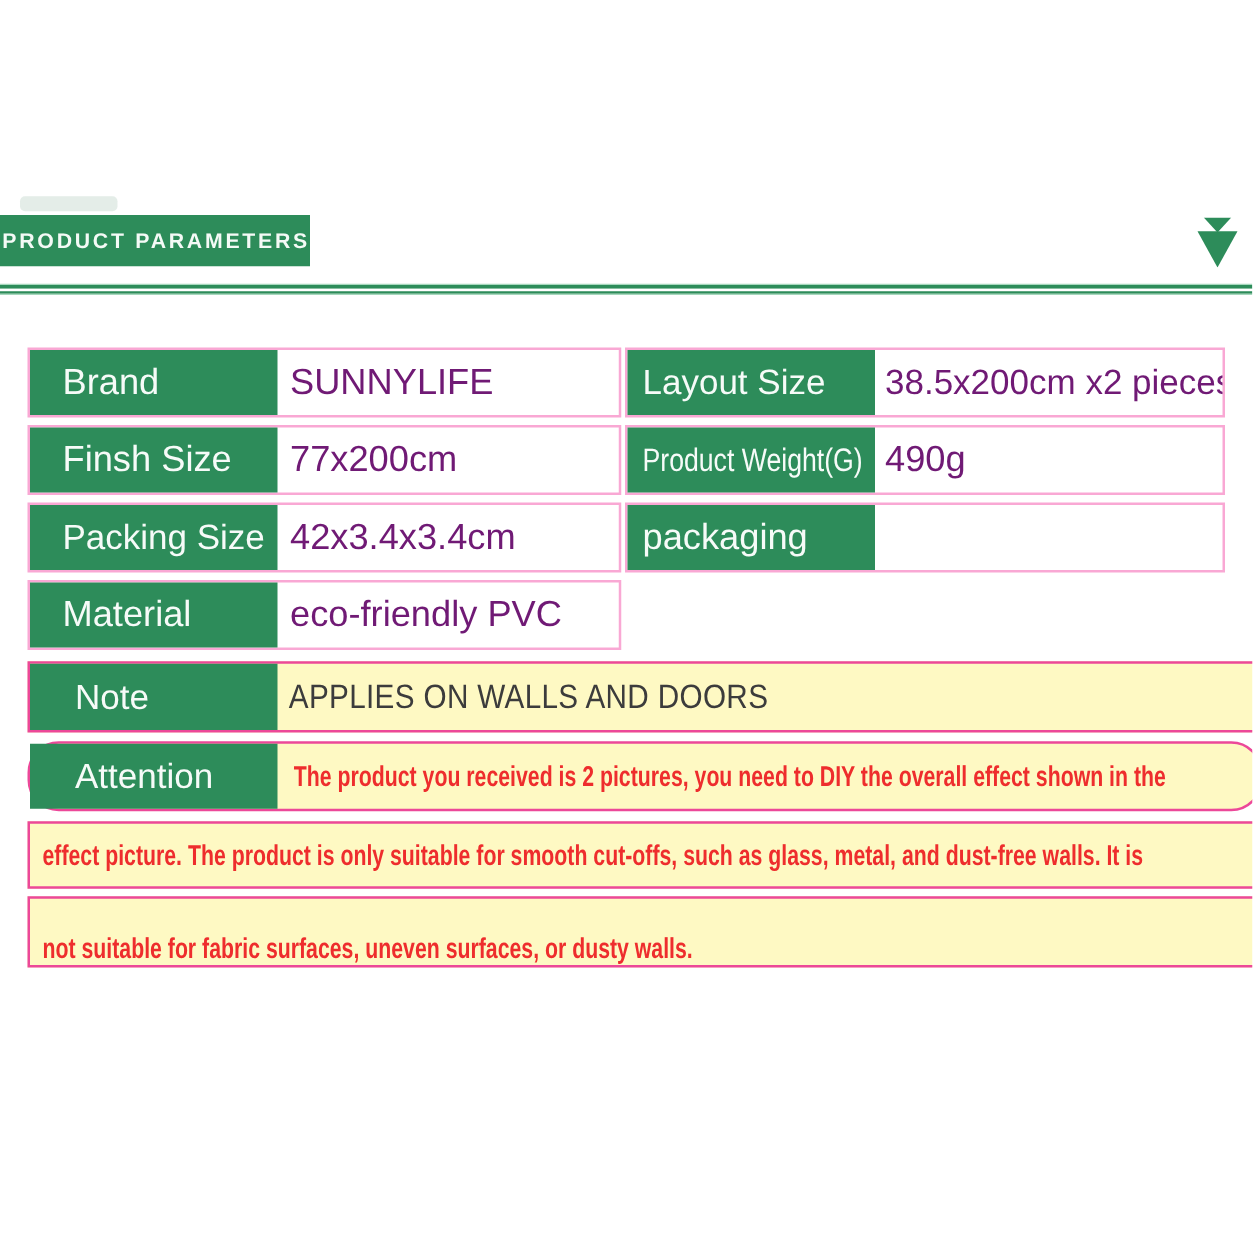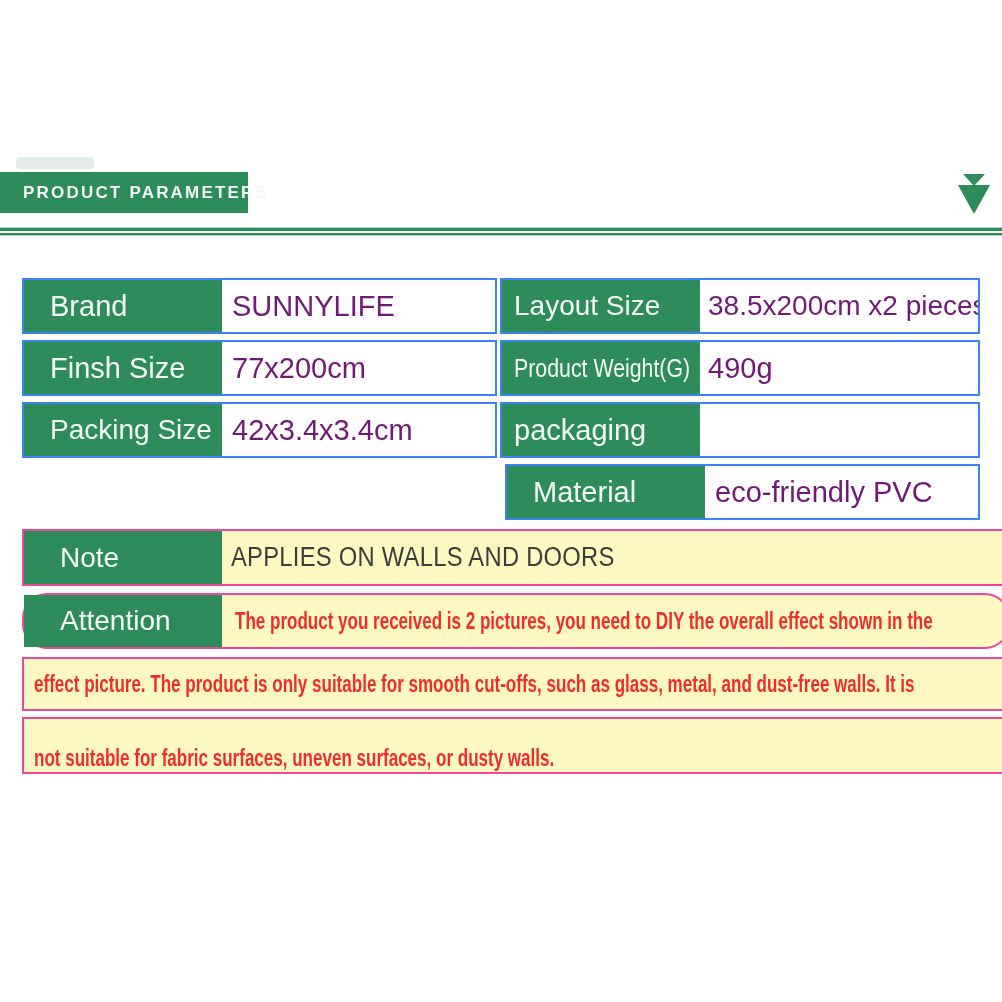--- a/index.html
+++ b/index.html
@@ -17,21 +17,22 @@
     position: absolute; left: 16px; top: 157px;
     width: 78px; height: 12px;
     background: rgba(165,195,180,0.30);
     border-radius: 4px;
   }
   .banner {
     position: absolute; left: 0; top: 172px;
     width: 248px; height: 41px;
     background: #2d8c5a;
     display: flex; align-items: center;
-    padding-left: 23px;
+    padding-left: 13px;
+    justify-content: flex-end;
   }
   .banner span {
     color: #f4faf6;
     font-size: 17px;
     font-weight: 600;
     letter-spacing: 2.2px;
     white-space: nowrap;
   }
   .scroll-arrow {
     position: absolute; left: 957px; top: 174px;
@@ -41,21 +42,21 @@
   .divider .d1 { height: 1px; background: #a6d8bd; }
   .divider .d2 { height: 3px; background: #2d8c5a; }
   .divider .d3 { height: 2px; background: #ffffff; }
   .divider .d4 { height: 2px; background: #2d8c5a; }
   .divider .d5 { height: 1px; background: #a6d8bd; }
 
   .ptable { position: absolute; left: 22px; top: 278px; width: 958px; }
   .row { display: flex; justify-content: space-between; height: 56px; margin-bottom: 6px; }
   .half {
     display: flex; height: 100%;
-    border: 2px solid #3b82f6;
+    border: 2px solid #f9a8d4;
     background: #ffffff;
   }
   .half.hl { width: 475px; }
   .half.hr { width: 480px; }
   .cell { display: flex; align-items: center; height: 100%; overflow: hidden; }
   .lab {
     background: #2d8c5a; color: #f6fbf8;
     flex: 0 0 198px; width: 198px;
   }
   .lab.padL { padding-left: 26px; }
@@ -136,21 +137,21 @@
     <div class="row">
       <div class="half hl">
         <div class="cell lab padL fs28">Packing Size</div>
         <div class="cell val padV fs29 nowrap">42x3.4x3.4cm</div>
       </div>
       <div class="half hr">
         <div class="cell lab padR fs29">packaging</div>
       </div>
     </div>
 
-    <div class="row" style="margin-bottom:9px;justify-content:flex-end;">
+    <div class="row" style="margin-bottom:9px;">
       <div class="half hl">
         <div class="cell lab padL fs29">Material</div>
         <div class="cell val padV fs29 nowrap">eco-friendly PVC</div>
       </div>
     </div>
 
     <div class="full note-row">
       <div class="note-lab">Note</div>
       <div class="full-val">
         <span class="cond caps">APPLIES ON WALLS AND DOORS</span>

